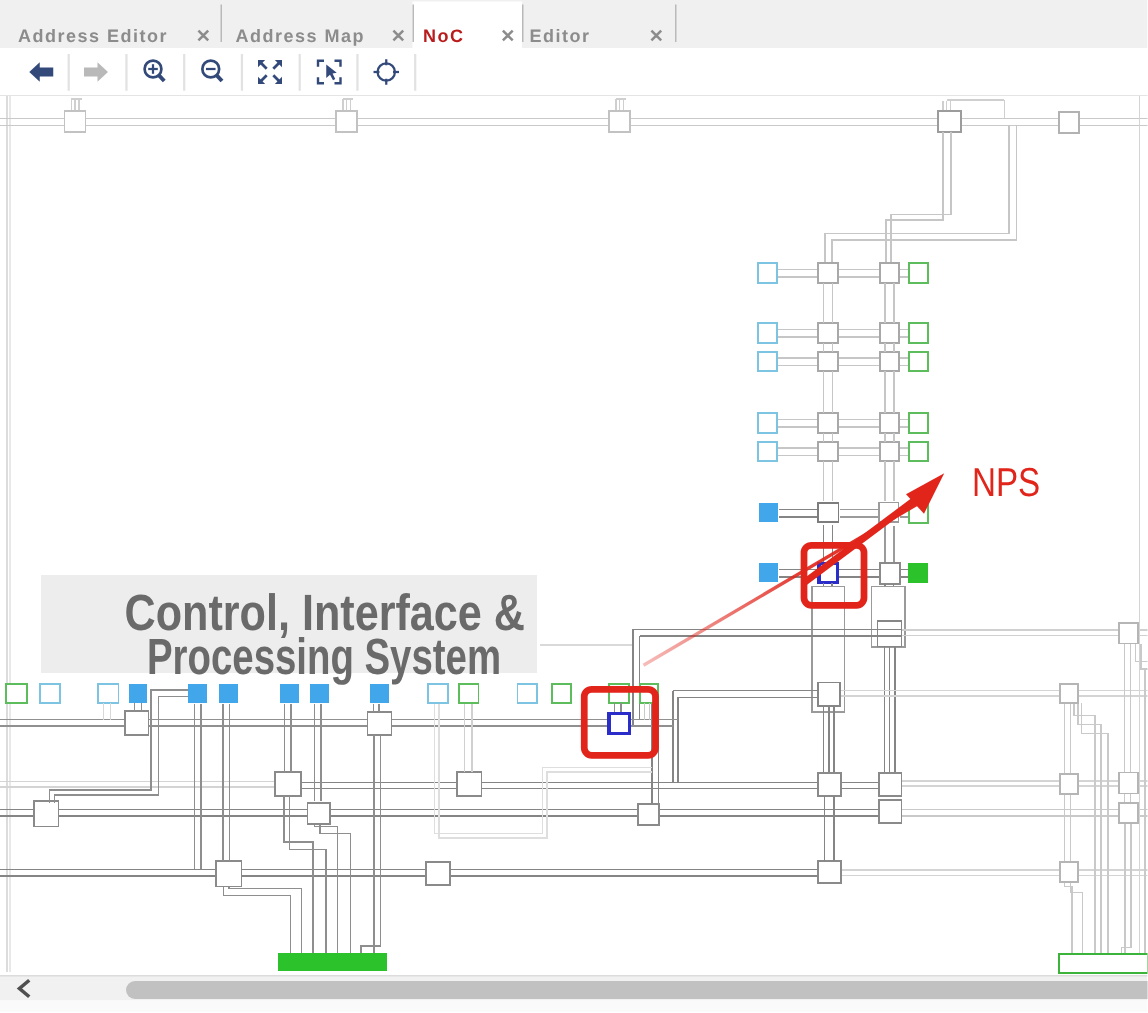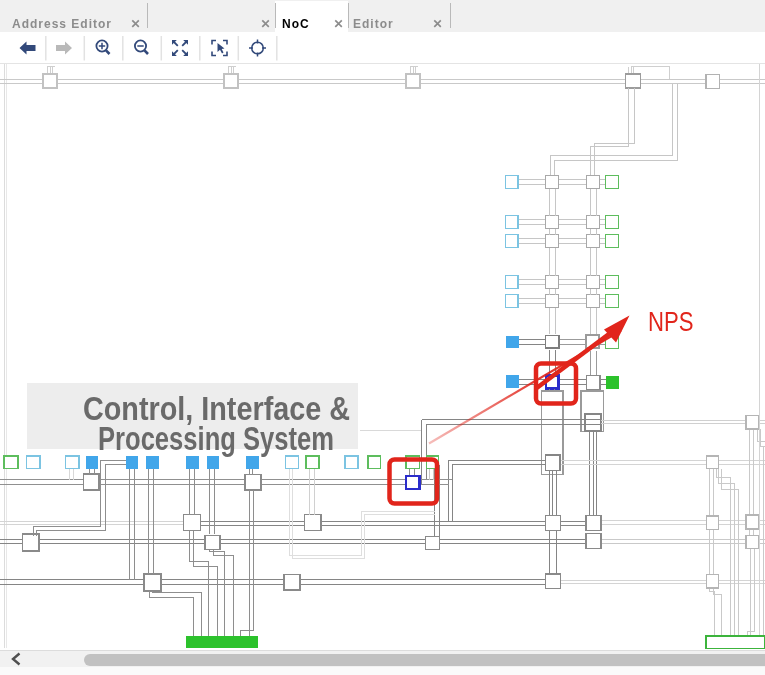--- a/index.html
+++ b/index.html
@@ -295,22 +295,23 @@
       </defs>
 <line x1="429" y1="443.5" x2="621" y2="330.5" stroke="url(#fr)" stroke-width="2.2"></line>
 <line x1="536" y1="388.5" x2="619" y2="326.5" stroke="#e1251b" stroke-width="4.6"></line>
 <polygon points="629.5,315.5 604,329.5 616,342.5" fill="#e1251b"></polygon>
 <text x="648" y="330.5" textLength="45.5" lengthAdjust="spacingAndGlyphs" font-size="27" fill="#e1251b" font-family="Liberation Sans, sans-serif">NPS</text>
   </svg>
   <div id="tabbar">
     <div id="active"></div>
     <div class="tab" style="left:12px;">Address Editor</div>
     <div class="tab x" style="left:130.5px;">✕</div>
+    <div class="tab" style="left:157px;">Address Map</div>
     <div class="tab x" style="left:260.5px;">✕</div>
-    <div class="tab" style="left:282px; color:#000000;text-align:right;">NoC</div>
+    <div class="tab" style="left:282px; color:#b91c1c;text-align:right;">NoC</div>
     <div class="tab x" style="left:333.5px;">✕</div>
     <div class="tab" style="left:353px;">Editor</div>
     <div class="tab x" style="left:432.5px;">✕</div>
     <div class="sep" style="left:146.5px;"></div>
     <div class="sep" style="left:274.5px;"></div>
     <div class="sep" style="left:347.5px;"></div>
     <div class="sep" style="left:450px;"></div>
   </div>
   <svg width="765" height="66" viewBox="0 0 765 66">
   <line x1="45.8" y1="36" x2="45.8" y2="60.5" stroke="#e2e2e2" stroke-width="1.5"></line>

